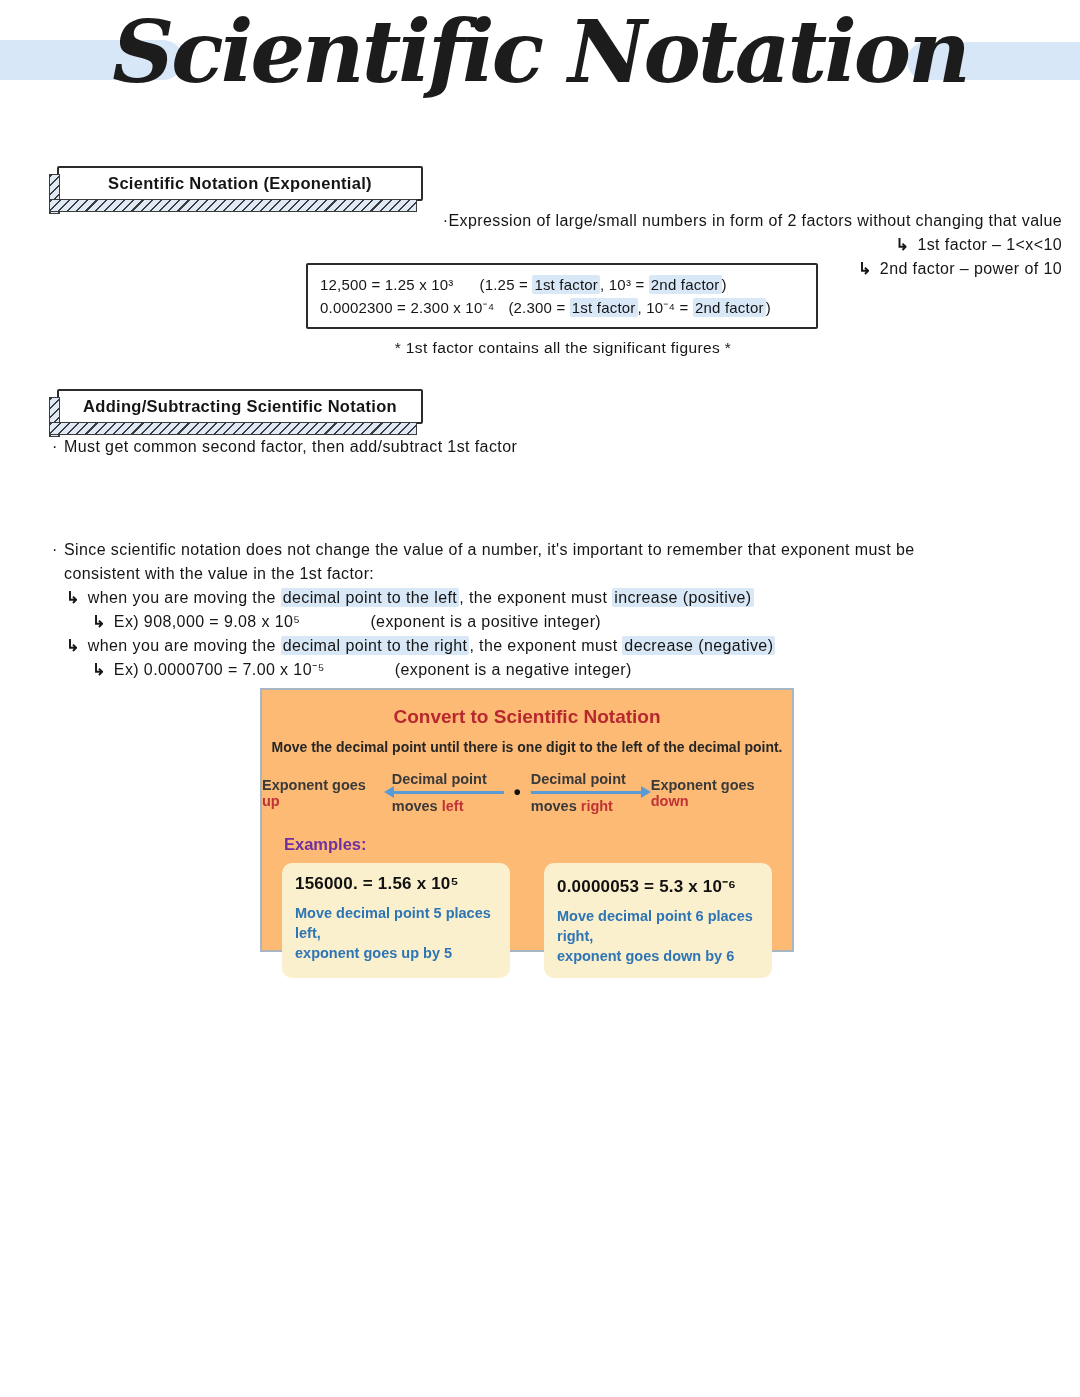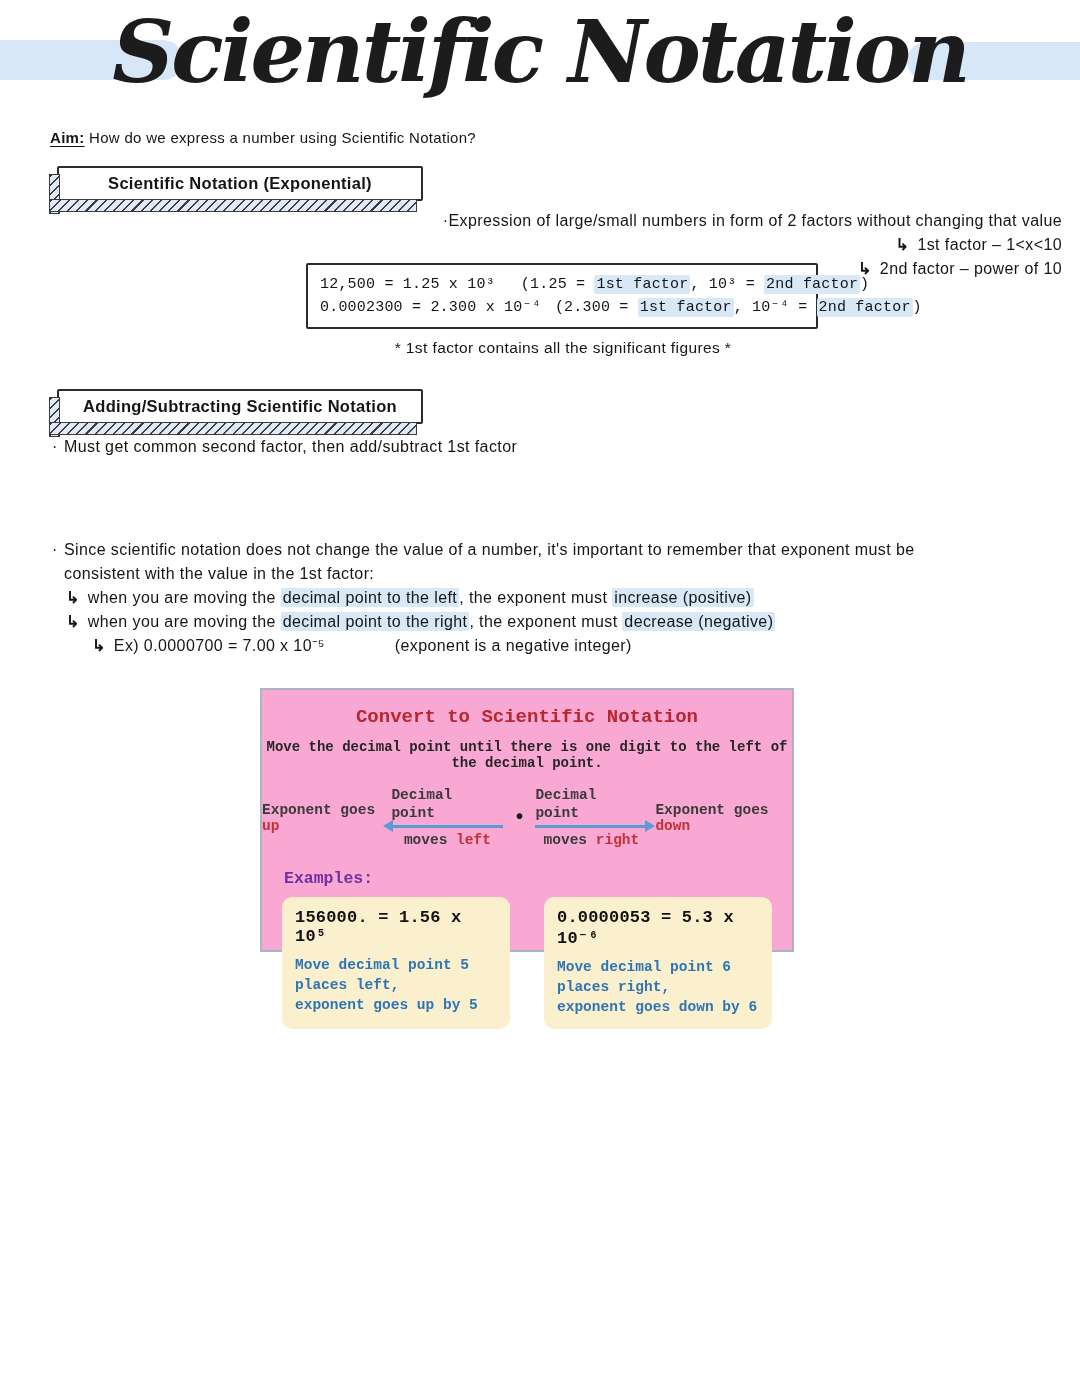--- a/index.html
+++ b/index.html
@@ -35,35 +35,35 @@
   .line{white-space:nowrap;}
   .indent1{padding-left:14px;}
   .indent2{padding-left:40px;}
   .dot{display:inline-block;width:12px;}
   .arrow-glyph{display:inline-block;margin-right:8px;font-weight:bold;}
   .hl{background:#d9e8f6;border-radius:2px;padding:1px 2px;}
   .paren-note{margin-left:70px;}
 
   .eq-box{position:absolute;left:306px;top:263px;width:512px;box-sizing:border-box;
           border:2px solid #2b2b2b;border-radius:2px;background:#fff;
-          padding:8px 12px;font-size:15px;letter-spacing:.2px;line-height:23px;font-family:Liberation Mono, monospace;}
+          padding:8px 12px;font-size:15px;letter-spacing:.2px;line-height:23px;}
   .eq-line{white-space:nowrap;}
   .eq-open{margin-left:26px;}
   .sig-note{position:absolute;left:306px;top:339px;width:514px;text-align:center;
             font-size:15.5px;letter-spacing:.4px;}
 
   
   .convert-box{position:absolute;left:260px;top:688px;width:534px;height:264px;box-sizing:border-box;
-               border:2px solid #aab6bf;background:#f9a8d4;font-family:Liberation Mono, monospace;}
+               border:2px solid #aab6bf;background:#fdba74;}
   .cv-title{margin:16px 10px 0;text-align:center;font-size:19px;font-weight:bold;color:#b7282e;}
   .cv-sub{margin:11px 4px 0;text-align:center;font-size:14px;color:#262626;font-weight:bold;}
   .cv-diagram{margin-top:15px;display:flex;justify-content:center;align-items:center;gap:8px;
               font-size:14.5px;color:#3a3a3a;font-weight:bold;}
   .accent{color:#c13236;}
-  .frac{display:inline-flex;flex-direction:column;align-items:center;line-height:18px;}
+  .frac{display:inline-flex;flex-direction:column;line-height:18px;}
   .d-arrow{position:relative;width:112px;height:3px;background:#5b9bd5;margin:3px 0;}
   .d-arrow.left::before{content:"";position:absolute;left:-8px;top:-5px;width:0;height:0;
         border-top:6px solid transparent;border-bottom:6px solid transparent;border-right:10px solid #5b9bd5;}
   .d-arrow.right::after{content:"";position:absolute;right:-8px;top:-5px;width:0;height:0;
         border-top:6px solid transparent;border-bottom:6px solid transparent;border-left:10px solid #5b9bd5;}
   .mid-dot{font-size:20px;color:#111;padding:0 2px;}
   .cv-examples-label{margin:20px 0 0 22px;font-size:16.5px;font-weight:bold;color:#7030a0;}
   .cv-cards{display:flex;gap:34px;margin:9px 20px 0;}
   .ex-card{width:236px;box-sizing:border-box;background:#fbf0cd;border-radius:10px;padding:11px 13px 12px;}
   .ex-eq{font-size:17px;color:#111;font-weight:bold;letter-spacing:.2px;}
@@ -71,21 +71,20 @@
 </style>
 </head>
 <body>
 
 <div class="page">
 
   <div class="pill pill-left"></div>
   <div class="pill pill-right"></div>
   <h1 class="title">Scientific Notation</h1>
 
-  <p class="aim"><span class="aim-label">Aim:</span><span> How do we express a number using Scientific Notation?</span></p>
 
   <div class="sec-header" style="top:166px;">
     <span>Scientific Notation (Exponential)</span>
   </div>
 
   <div class="text-block" style="top:209px;text-align:right;">
     <div class="line"><span class="dot">·</span><span>Expression of large/small numbers in form of 2 factors without changing that value</span></div>
     <div class="line indent1"><span class="arrow-glyph">↳</span><span>1st factor – 1&lt;x&lt;10</span></div>
     <div class="line indent1"><span class="arrow-glyph">↳</span><span>2nd factor – power of 10</span></div>
   </div>
@@ -103,20 +102,21 @@
 
   <div class="text-block" style="top:435px;">
     <div class="line"><span class="dot">·</span><span>Must get common second factor, then add/subtract 1st factor</span></div>
   </div>
 
 
   <div class="text-block" style="top:538px;">
     <div class="line"><span class="dot">·</span><span>Since scientific notation does not change the value of a number, it's important to remember that exponent must be</span></div>
     <div class="line" style="padding-left:12px;">consistent with the value in the 1st factor:</div>
     <div class="line indent1"><span class="arrow-glyph">↳</span><span>when you are moving the </span><span class="hl">decimal point to the left</span><span>, the exponent must </span><span class="hl">increase (positive)</span></div>
+    <div class="line indent2"><span class="arrow-glyph">↳</span><span>Ex) 908,000 = 9.08 x 10⁵</span><span class="paren-note">(exponent is a positive integer)</span></div>
     <div class="line indent1"><span class="arrow-glyph">↳</span><span>when you are moving the </span><span class="hl">decimal point to the right</span><span>, the exponent must </span><span class="hl">decrease (negative)</span></div>
     <div class="line indent2"><span class="arrow-glyph">↳</span><span>Ex) 0.0000700 = 7.00 x 10⁻⁵</span><span class="paren-note">(exponent is a negative integer)</span></div>
   </div>
 
   <div class="convert-box">
     <div class="cv-title">Convert to Scientific Notation</div>
     <div class="cv-sub">Move the decimal point until there is one digit to the left of the decimal point.</div>
 
     <div class="cv-diagram">
       <span><span>Exponent goes </span><span class="accent">up</span></span>

